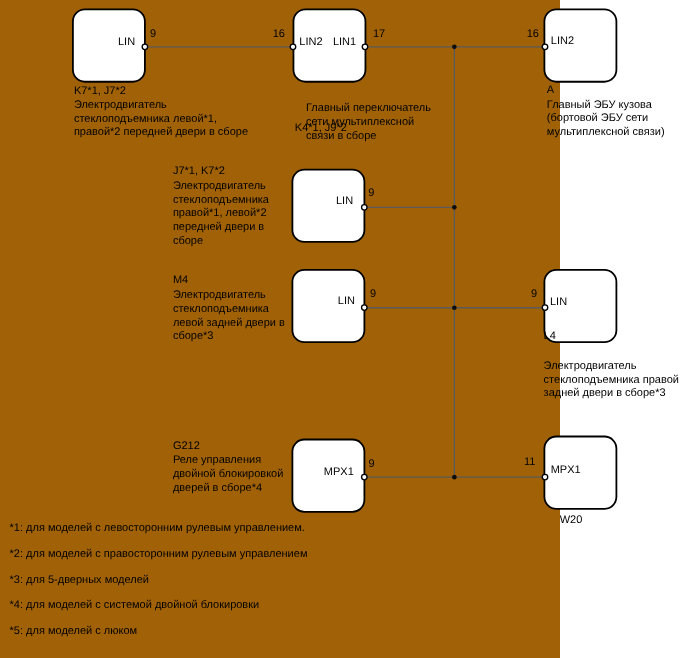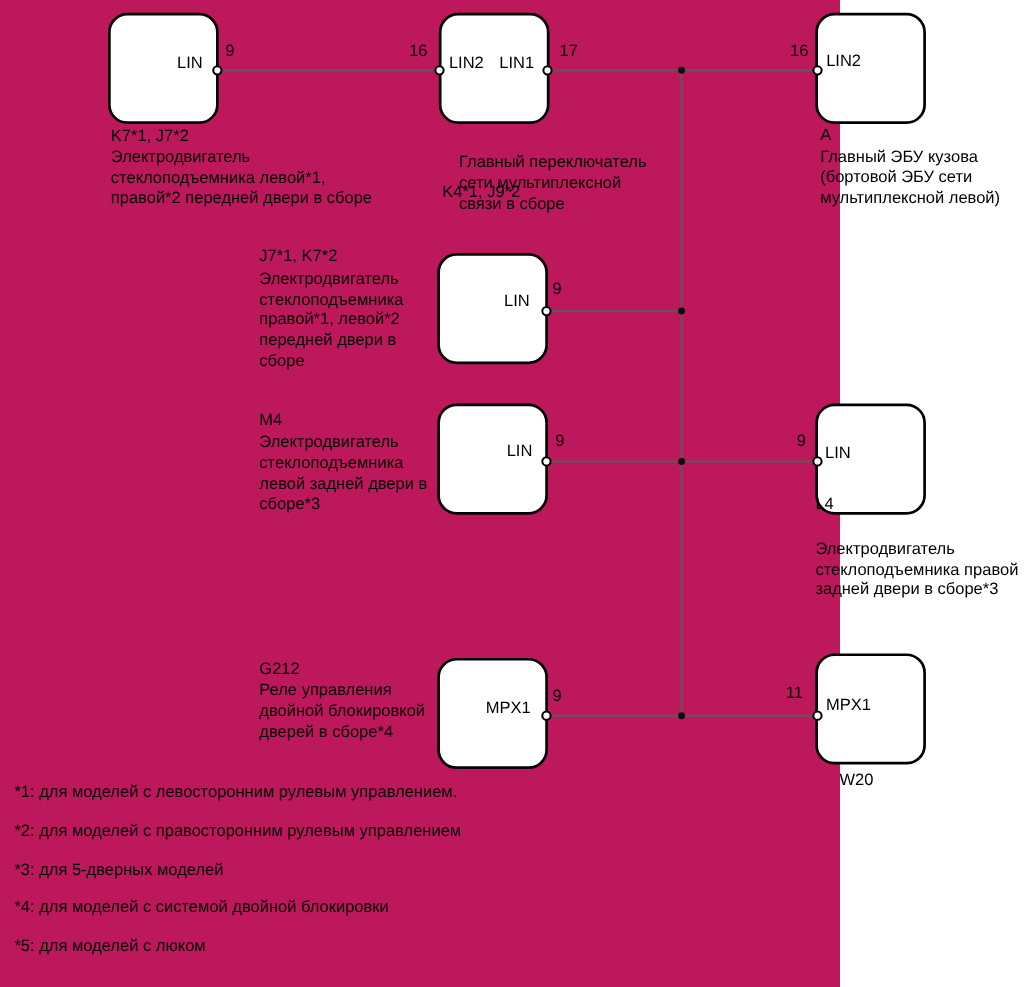--- a/index.html
+++ b/index.html
@@ -1,20 +1,20 @@
 <!DOCTYPE html>
 <html><head>
 <meta charset="utf-8">
 <title>LIN Network Diagram</title>
 <style>
   html,body{margin:0;padding:0;background:#ffffff;}
   body{width:688px;height:658px;overflow:hidden;
        font-family:"Liberation Sans",sans-serif;color:#000;
        -webkit-font-smoothing:antialiased;text-rendering:geometricPrecision;}
-  #stage{position:relative;width:560px;height:658px;background:#be185d;}
+  #stage{position:relative;width:560px;height:658px;background:#a16207;}
   svg.layer{position:absolute;left:0;top:0;width:688px;height:658px;overflow:visible;}
   .txt{position:absolute;white-space:pre;font-size:11px;line-height:13.8px;}
   .port{position:absolute;font-size:11px;line-height:11.5px;white-space:nowrap;}
   .pin{position:absolute;font-size:11px;line-height:11.5px;white-space:nowrap;}
   .fn{position:absolute;font-size:11px;line-height:11.5px;white-space:nowrap;}
 </style>
 </head>
 <body>
 
 <div id="stage">
@@ -88,21 +88,21 @@
 правой*2 передней двери в сборе</div>
 
   <div class="txt" style="left:294.8px;top:85.70px;margin-top:36px;">K4*1, J9*2</div>
   <div class="txt" style="left:306px;top:102.30px;">Главный переключатель
 сети мультиплексной
 связи в сборе</div>
 
   <div class="txt" style="left:546.8px;top:84.10px;">A</div>
   <div class="txt" style="left:546.8px;top:98.50px;">Главный ЭБУ кузова
 (бортовой ЭБУ сети
-мультиплексной левой)</div>
+мультиплексной связи)</div>
 
   <div class="txt" style="left:172.9px;top:165.20px;">J7*1, K7*2</div>
   <div class="txt" style="left:172.9px;top:179.90px;">Электродвигатель
 стеклоподъемника
 правой*1, левой*2
 передней двери в
 сборе</div>
 
   <div class="txt" style="left:172.9px;top:274.40px;">M4</div>
   <div class="txt" style="left:172.9px;top:289.00px;">Электродвигатель

